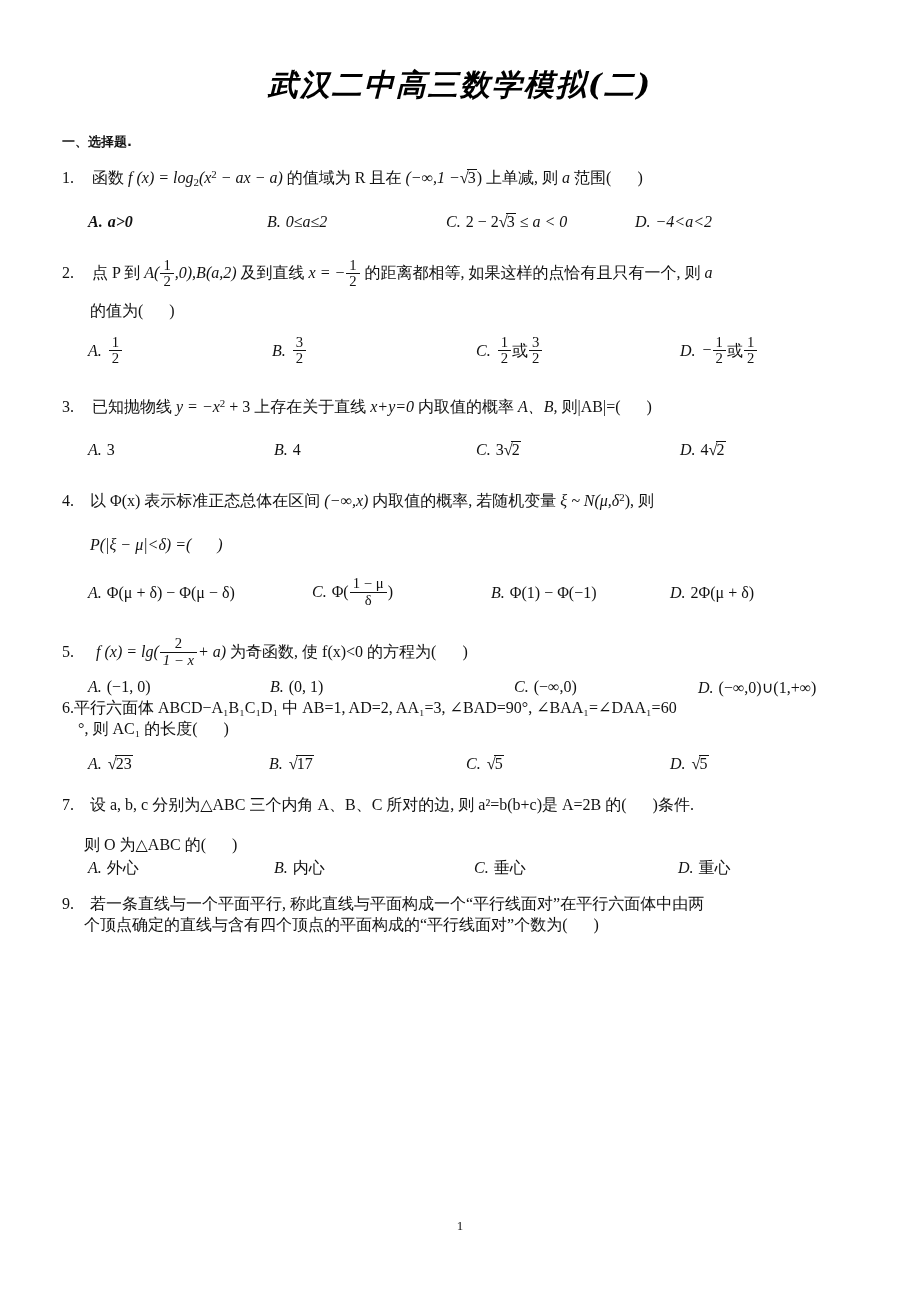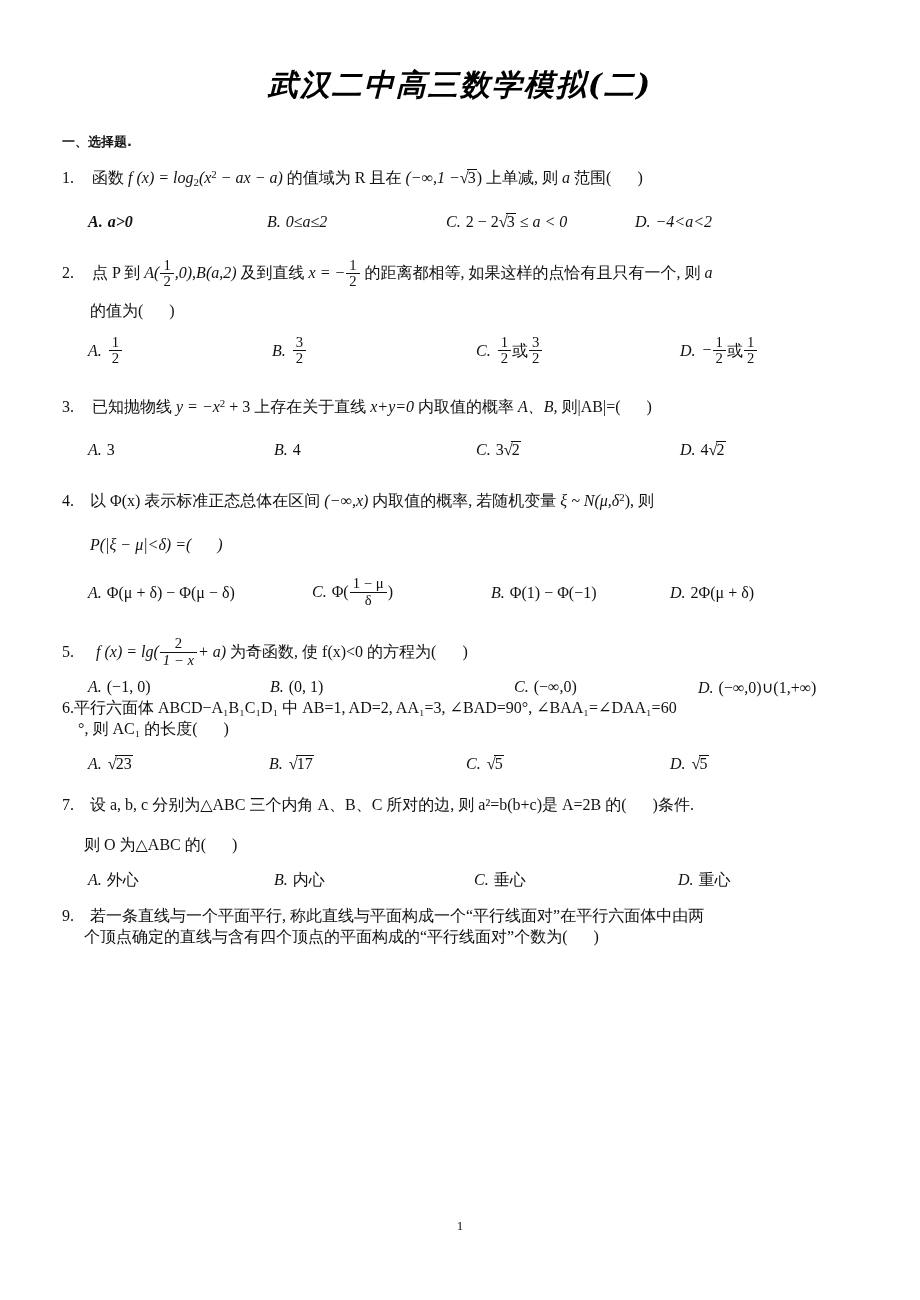--- a/index.html
+++ b/index.html
@@ -310,21 +310,21 @@
         <span>7.</span>
         <span style="display:inline-block;width:8px;"></span>
         <span>设 a, b, c 分别为△ABC 三个内角 A、B、C 所对的边, 则 a²=b(b+c)是 A=2B 的(</span><span class="blank"><span class="sp"></span><span>)条件.</span></span>
       </div>
     </div>
 
     <div class="q" style="margin-top:18px; padding-right:18px;">
       <div class="q-body q-line indent" style="margin-top:14px;padding-left:22px;">
         <span class="blank"><span>则 O 为△ABC 的(</span><span class="sp"></span>)</span>
       </div>
-      <div class="opts" style="margin-top:14px;">
+      <div class="opts" style="margin-top:2px;">
         <span class="opt" style="width:182px;">
           <span class="opt-lab">A.</span><span class="opt-val">外心</span>
         </span>
         <span class="opt" style="width:196px;">
           <span class="opt-lab">B.</span><span class="opt-val">内心</span>
         </span>
         <span class="opt" style="width:200px;">
           <span class="opt-lab">C.</span><span class="opt-val">垂心</span>
         </span>
         <span class="opt">

